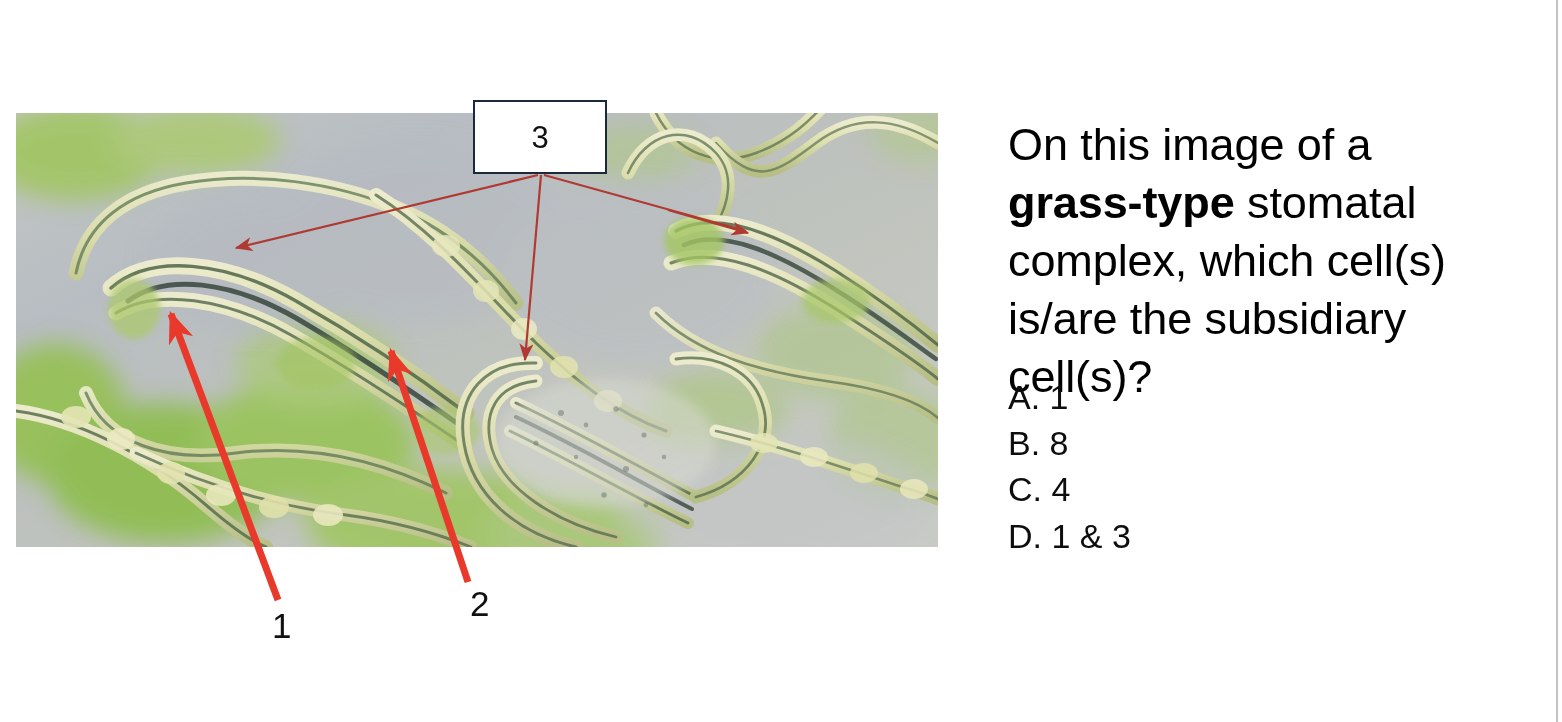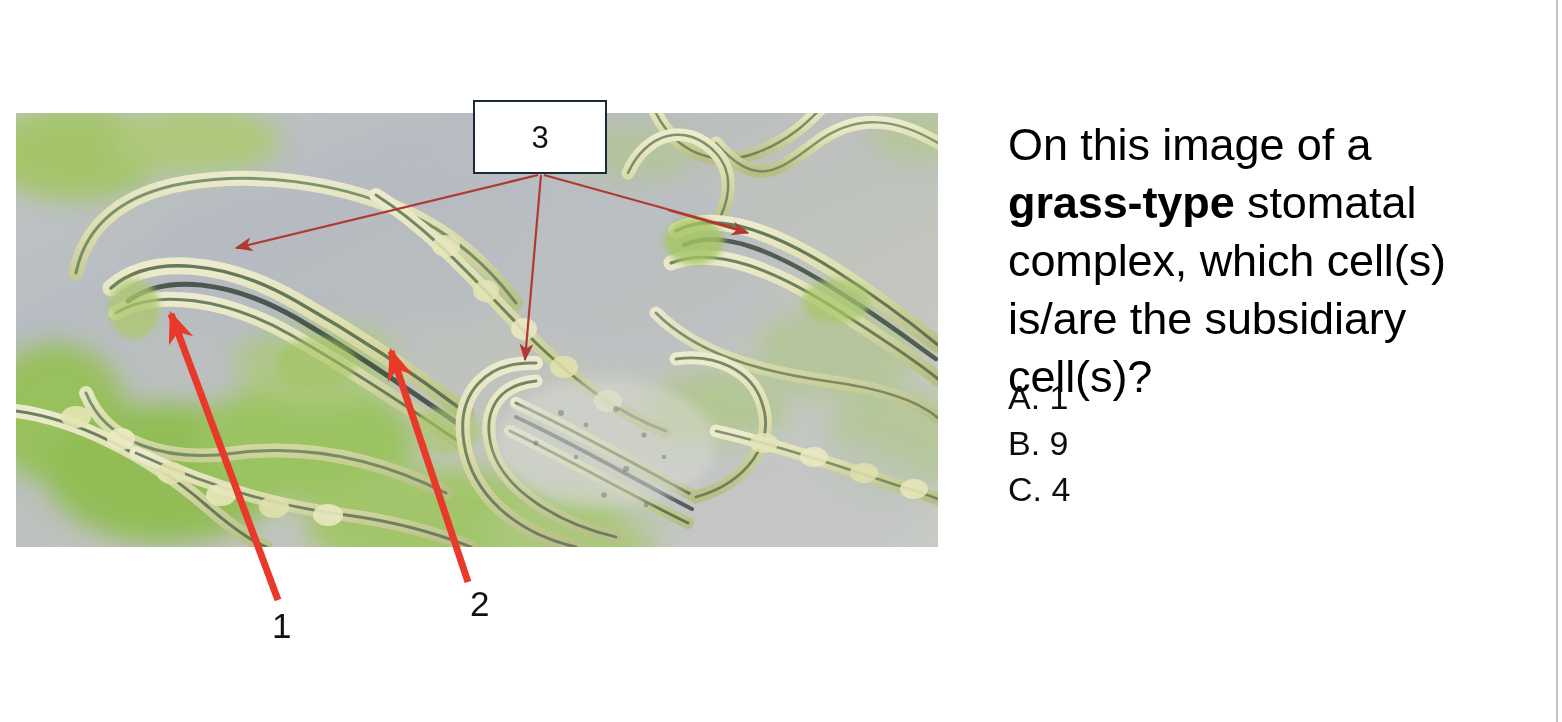--- a/index.html
+++ b/index.html
@@ -344,17 +344,18 @@
   <span id="label-2" class="arrow-number">2</span>
 
   <div id="question-block">
     <div id="question-text">
       <span>On this image of a </span><span class="em">grass-</span><span class="em">type</span><span> stomatal complex,</span> <span>which cell(s) is/are the</span> <span>subsidiary cell(s)?</span>
     </div>
   </div>
 
   <div id="answer-list">
     <div class="answer-row">A. 1</div>
-    <div class="answer-row">B. 9</div>
+    <div class="answer-row">B. 8</div>
     <div class="answer-row">C. 4</div>
+    <div class="answer-row">D. 1 &amp; 3</div>
   </div>
 
 </div>
 
 </body></html>

